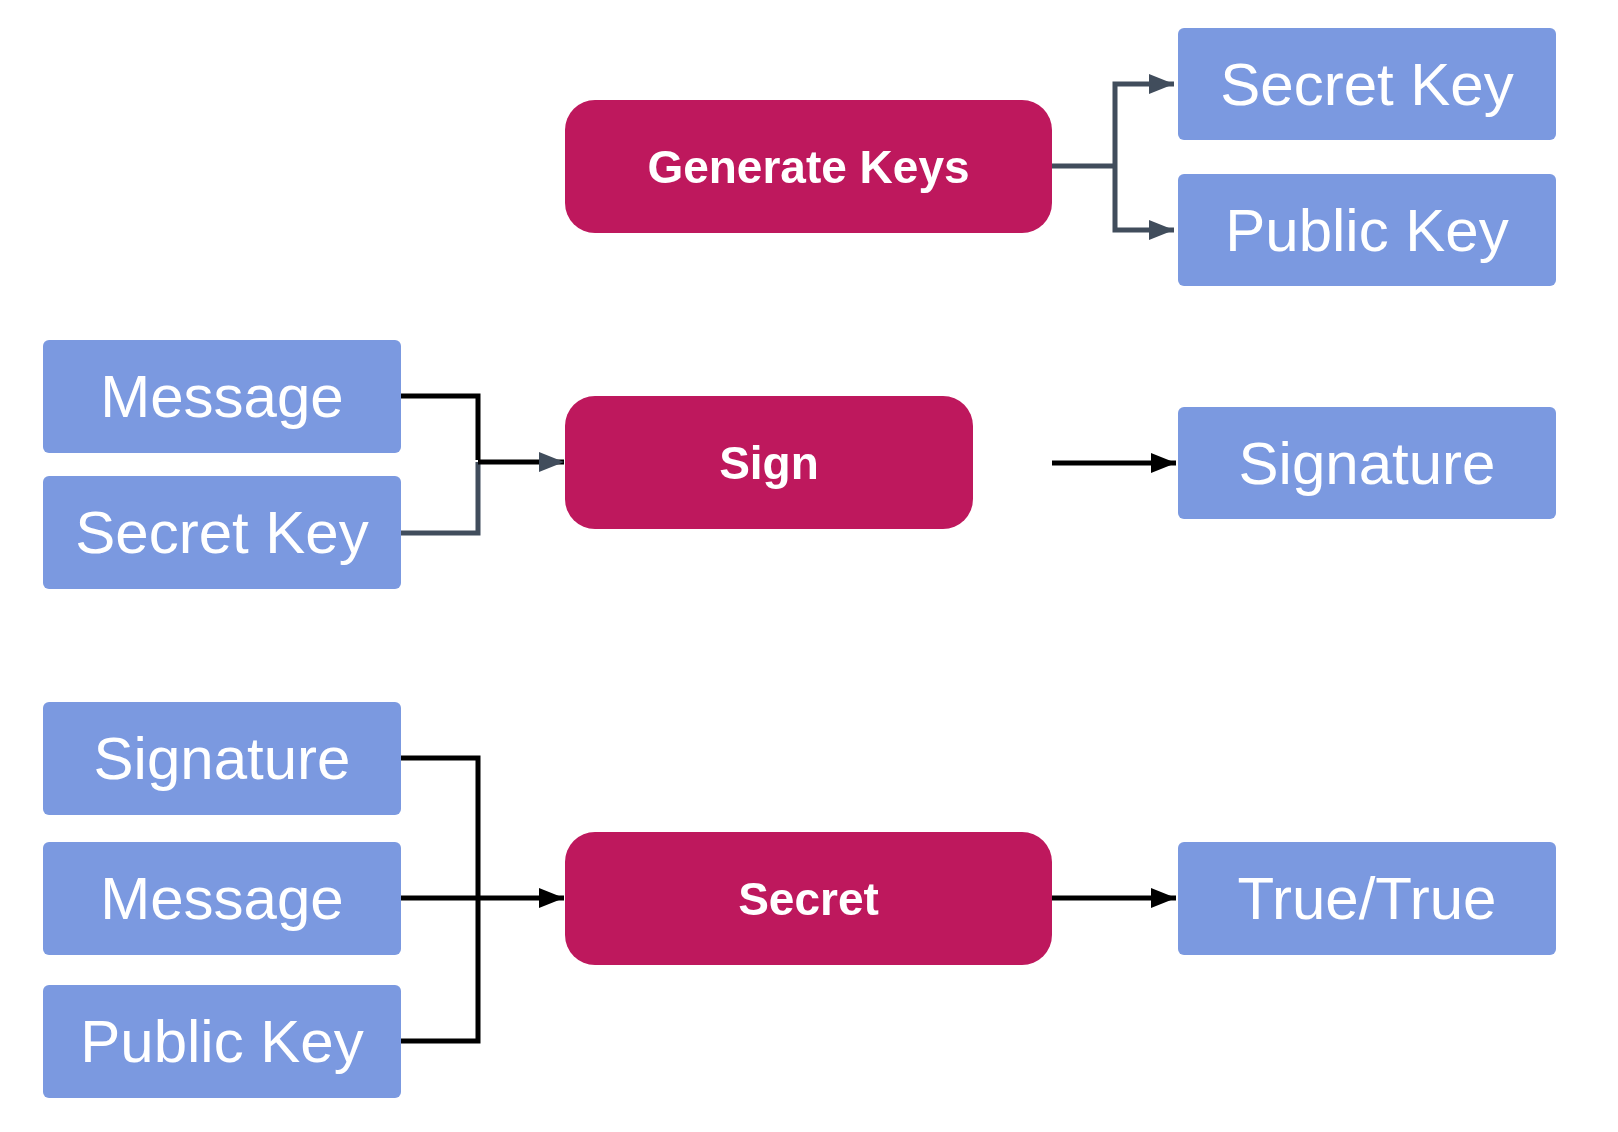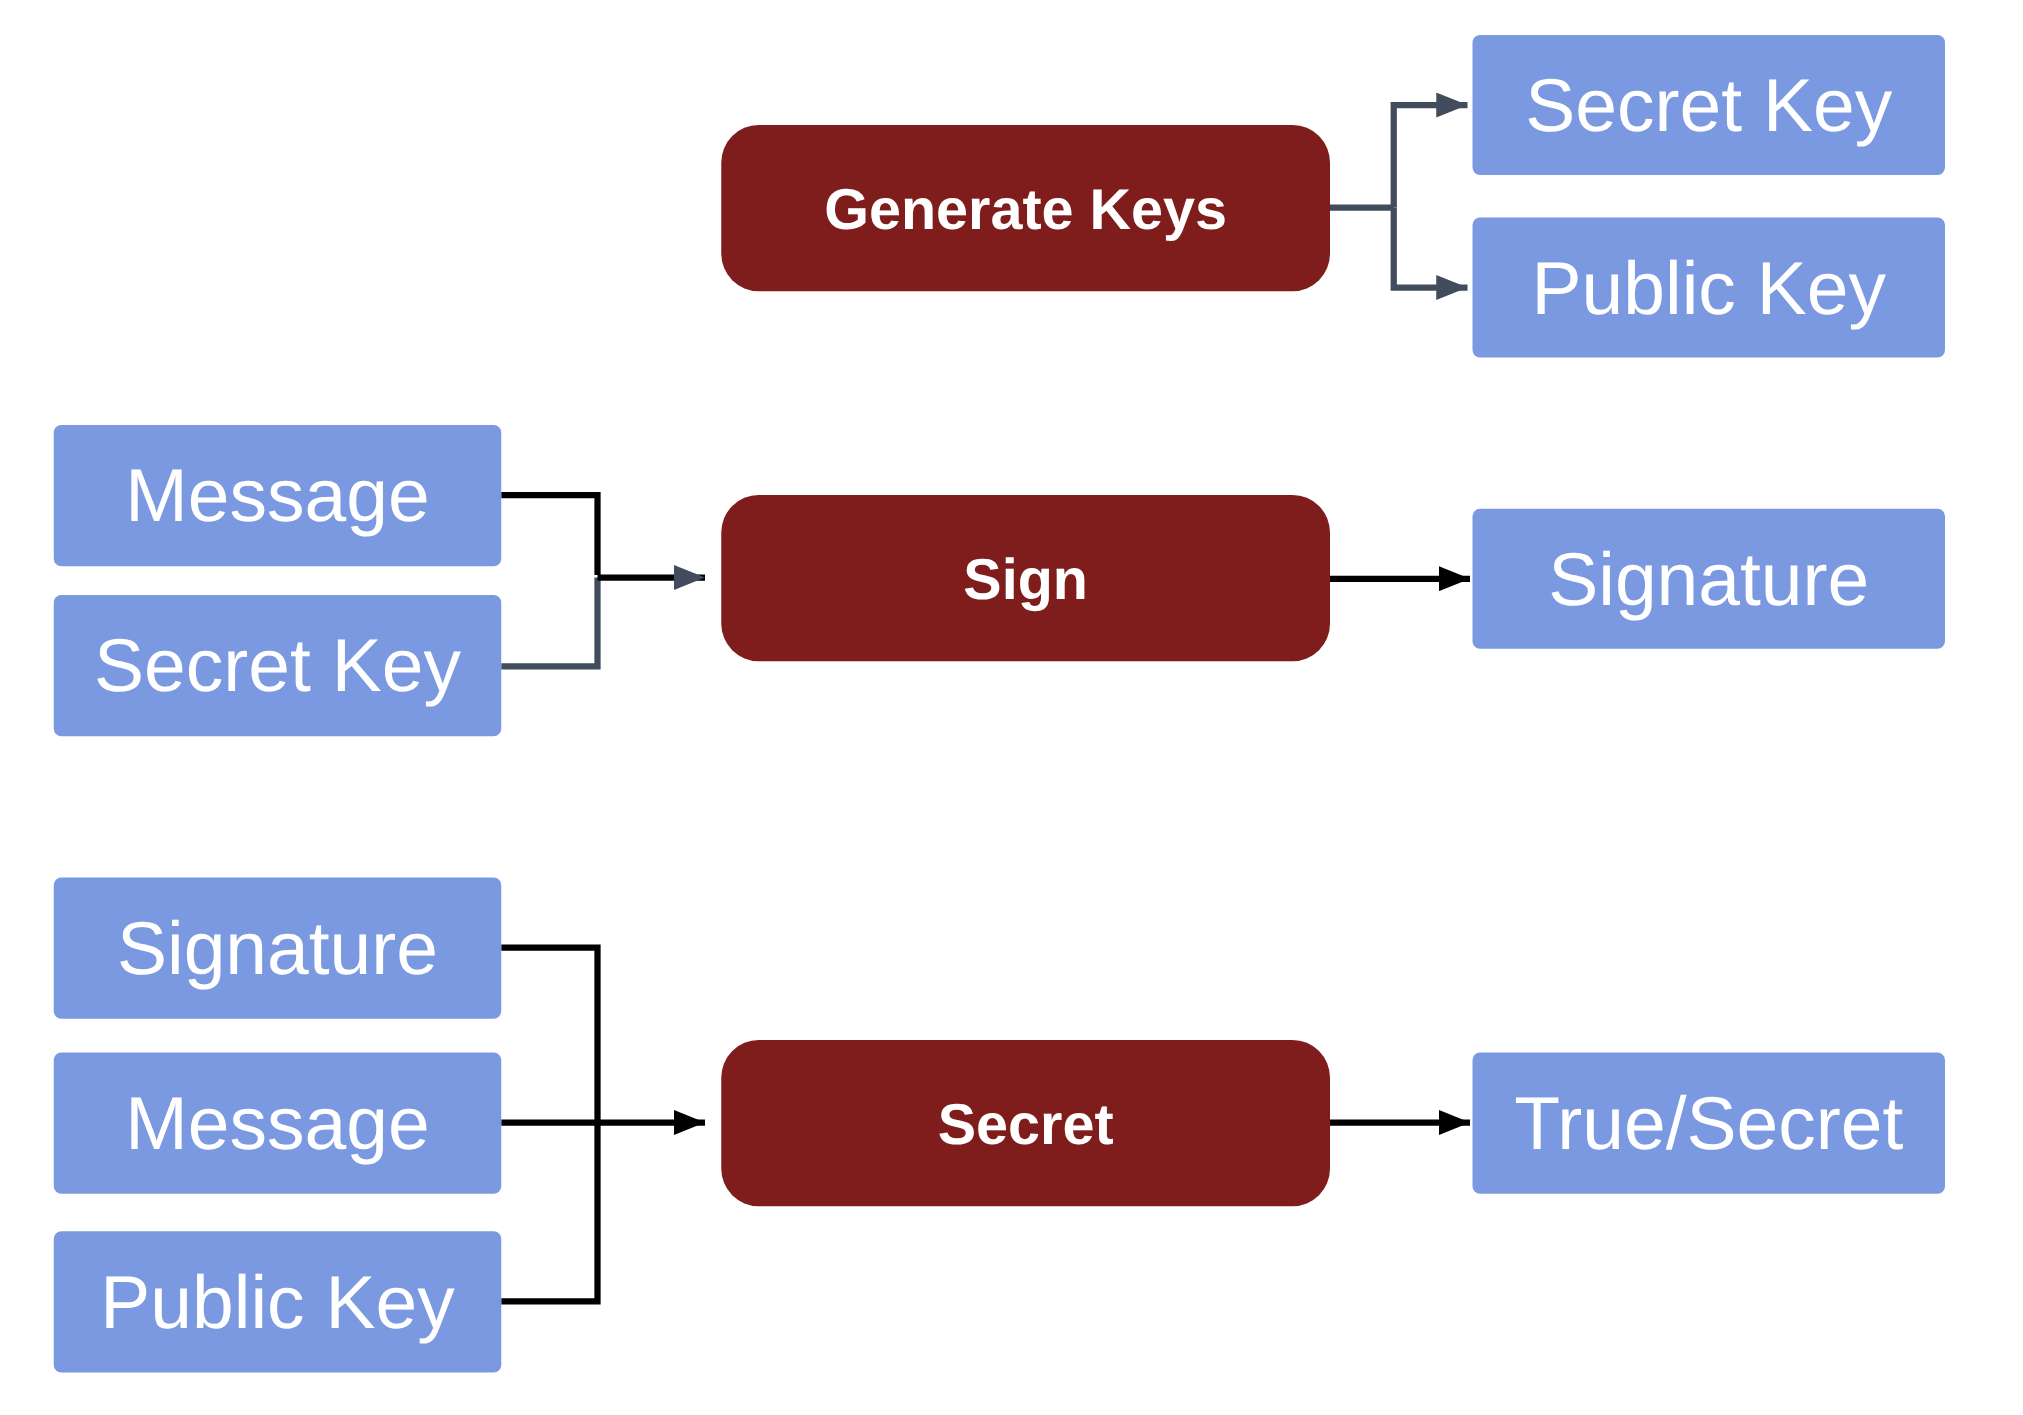--- a/index.html
+++ b/index.html
@@ -27,42 +27,41 @@
     position: absolute;
     display: flex;
     align-items: center;
     justify-content: center;
     color: #ffffff;
     text-align: center;
     box-sizing: border-box;
     white-space: nowrap;
   }
   .node.process {
-    background: #7f1d1d;
+    background: #be185d;
     border-radius: 30px;
     font-weight: bold;
     font-size: 46px;
-    margin-left: 12px;
   }
   .node.data {
     background: #7b99e0;
     border-radius: 6px;
     font-weight: normal;
     font-size: 60px;
   }
 
   
   
   .n-gen      { left: 565px;  top: 100px; width: 487px; height: 133px; }
   .n-sk-out   { left: 1178px; top: 28px;  width: 378px; height: 112px; }
   .n-pk-out   { left: 1178px; top: 174px; width: 378px; height: 112px; }
   
   .n-msg-s    { left: 43px;   top: 340px; width: 358px; height: 113px; }
   .n-sk-s     { left: 43px;   top: 476px; width: 358px; height: 113px; }
-  .n-sign     { left: 565px;  top: 396px; width: 487px; height: 133px; }
+  .n-sign     { left: 565px;  top: 396px; width: 408px; height: 133px; }
   .n-sig-out  { left: 1178px; top: 407px; width: 378px; height: 112px; }
   
   .n-sig-v    { left: 43px;   top: 702px; width: 358px; height: 113px; }
   .n-msg-v    { left: 43px;   top: 842px; width: 358px; height: 113px; }
   .n-pk-v     { left: 43px;   top: 985px; width: 358px; height: 113px; }
   .n-verify   { left: 565px;  top: 832px; width: 487px; height: 133px; }
   .n-tf-out   { left: 1178px; top: 842px; width: 378px; height: 113px; }
 </style>
 </head>
 <body>
@@ -122,16 +121,16 @@
   <div class="node data n-msg-v">
     <span>Message</span>
   </div>
   <div class="node data n-pk-v">
     <span>Public Key</span>
   </div>
   <div class="node process n-verify">
     <span>Secret</span>
   </div>
   <div class="node data n-tf-out">
-    <span>True/Secret</span>
+    <span>True/True</span>
   </div>
 
 </div>
 
 </body></html>

